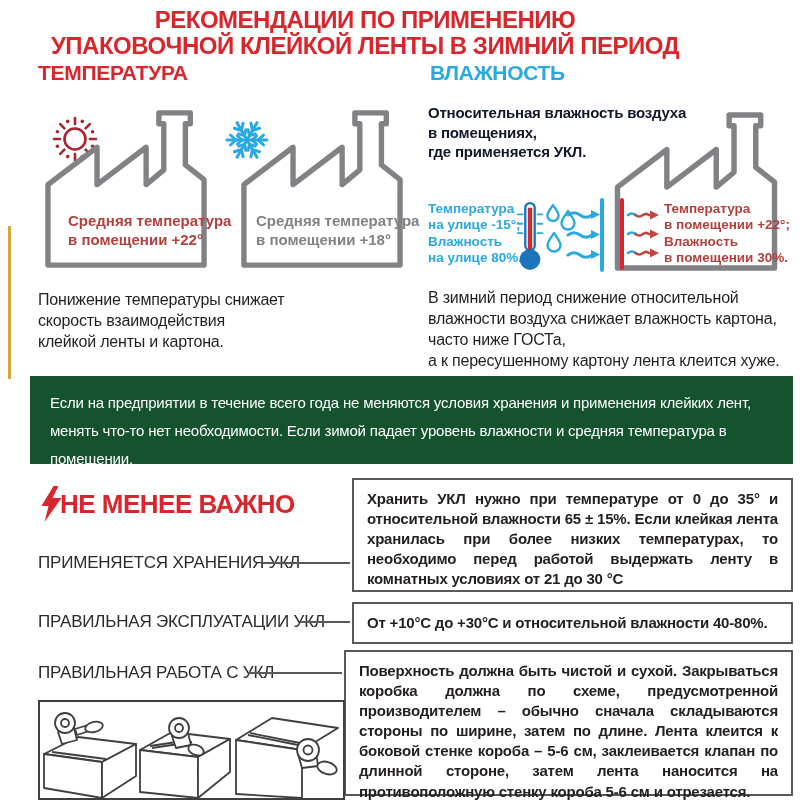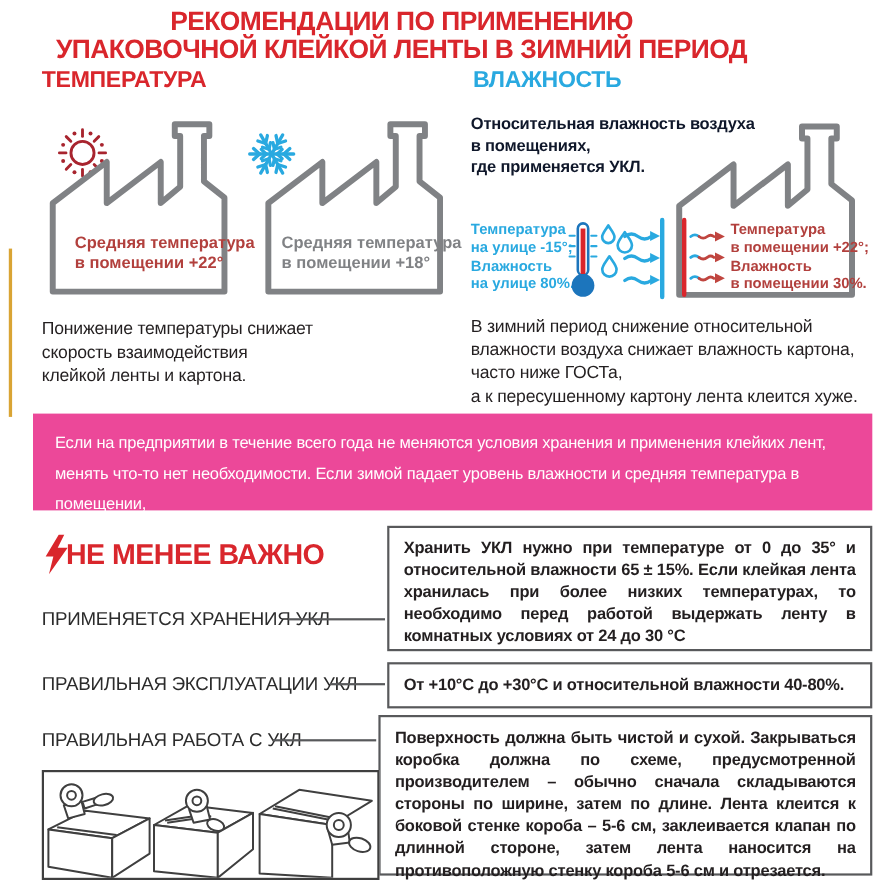--- a/index.html
+++ b/index.html
@@ -22,21 +22,21 @@
   .gray-intro{font-size:15px;color:#0f172a;line-height:1.3;font-weight:bold;letter-spacing:-0.2px;}
 
   .blue-label{font-size:13.5px;font-weight:bold;color:#29A9E0;line-height:1.22;}
   .red-label{font-size:13.5px;font-weight:bold;color:#B2403D;line-height:1.22;}
 
   .vline{width:3.5px;border-radius:2px;}
   .vline.blue{background:#29A9E0;}
   .vline.red{background:#D9262C;}
   .yellow-line{width:2.5px;background:#D9A434;}
 
-  .banner{background:#ec4899;color:#ffffff;padding:13px 20px;box-sizing:border-box;}
+  .banner{background:#14532d;color:#ffffff;padding:13px 20px;box-sizing:border-box;}
   .banner .bline{font-size:15px;line-height:1.85;letter-spacing:-0.2px;}
   .banner .bline.u{text-decoration:underline;text-underline-offset:3px;}
 
   .important-head{color:#D9262C;font-size:26px;font-weight:bold;letter-spacing:-0.5px;}
   .row-label{font-size:17px;color:#2B2B2B;letter-spacing:-0.2px;}
   .connector{border-top:2px solid #58595B;height:0;}
   .info-box{border:2px solid #58595B;background:#fff;box-sizing:border-box;
             padding:9px 13px;font-size:15px;color:#231F20;line-height:1.34;
             text-align:justify;letter-spacing:-0.2px;font-weight:bold;}
   .illu-frame{border:2px solid #3F3F3F;box-sizing:border-box;background:#fff;}
@@ -196,21 +196,21 @@
     <div class="bline u">РЕКОМЕНДУЕТСЯ ИСПОЛЬЗОВАТЬ УКЛ НА 1 ШАГ «ТОЛЩЕ», ЧЕМ ПРИМЕНЯЕТСЯ В ЛЕТНИЙ ПЕРИОД.</div>
   </div>
 
   <svg class="abs" style="left:41px;top:486px;" width="21" height="36" viewBox="0 0 20 36">
     <polygon points="12,0 0,20 7,20 3,36 20,12 11,12 17,0" fill="#D9262C"></polygon>
   </svg>
   <div class="abs important-head" style="left:60px;top:489px;">НЕ МЕНЕЕ ВАЖНО</div>
 
   <div class="abs row-label" style="left:38px;top:553px;">ПРИМЕНЯЕТСЯ ХРАНЕНИЯ УКЛ</div>
   <div class="abs connector" style="left:262px;top:562px;width:88px;"></div>
-  <div class="abs info-box" style="left:352px;top:478px;width:441px;height:114px;">Хранить УКЛ нужно при температуре от 0 до 35° и относительной влажности 65 ± 15%. Если клейкая лента хранилась при более низких температурах, то необходимо перед работой выдержать ленту в комнатных условиях от 24 до 30 °С</div>
+  <div class="abs info-box" style="left:352px;top:478px;width:441px;height:114px;">Хранить УКЛ нужно при температуре от 0 до 35° и относительной влажности 65 ± 15%. Если клейкая лента хранилась при более низких температурах, то необходимо перед работой выдержать ленту в комнатных условиях от 21 до 30 °С</div>
 
   <div class="abs row-label" style="left:38px;top:612px;">ПРАВИЛЬНАЯ ЭКСПЛУАТАЦИИ УКЛ</div>
   <div class="abs connector" style="left:300px;top:621px;width:50px;"></div>
   <div class="abs info-box" style="left:352px;top:602px;width:441px;height:42px;">От +10°С до +30°С и относительной влажности 40-80%.</div>
 
   <div class="abs row-label" style="left:38px;top:663px;">ПРАВИЛЬНАЯ РАБОТА С УКЛ</div>
   <div class="abs connector" style="left:248px;top:672px;width:94px;"></div>
   <div class="abs info-box" style="left:344px;top:650px;width:449px;height:146px;">Поверхность должна быть чистой и сухой. Закрываться коробка должна по схеме, предусмотренной производителем – обычно сначала складываются стороны по ширине, затем по длине. Лента клеится к боковой стенке короба – 5-6 см, заклеивается клапан по длинной стороне, затем лента наносится на противоположную стенку короба 5-6 см и отрезается.</div>
 
   <div class="abs illu-frame" style="left:38px;top:700px;width:307px;height:100px;">

